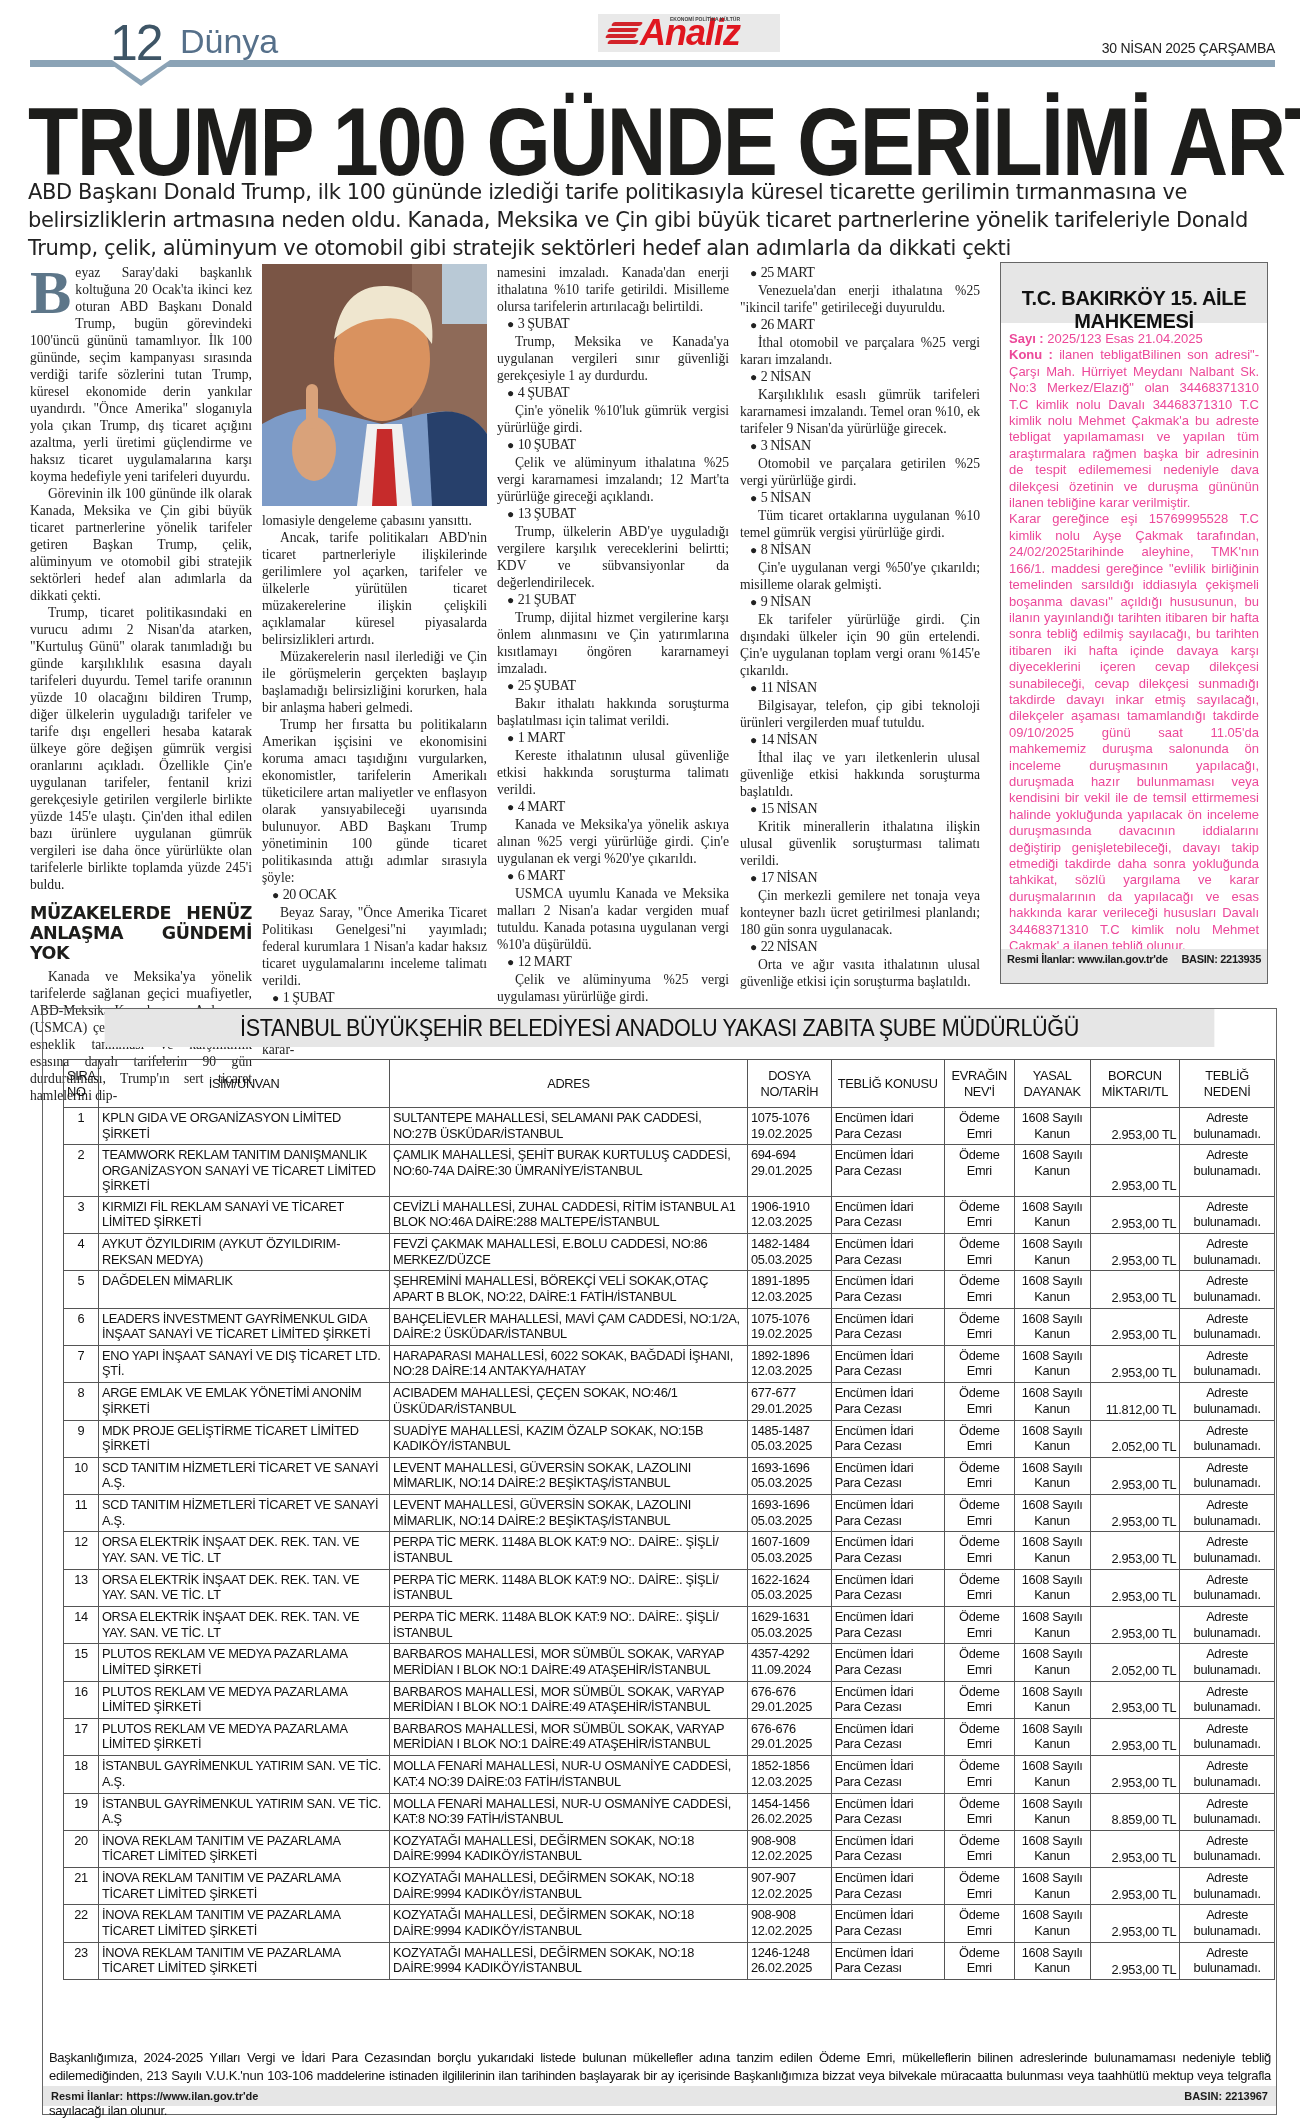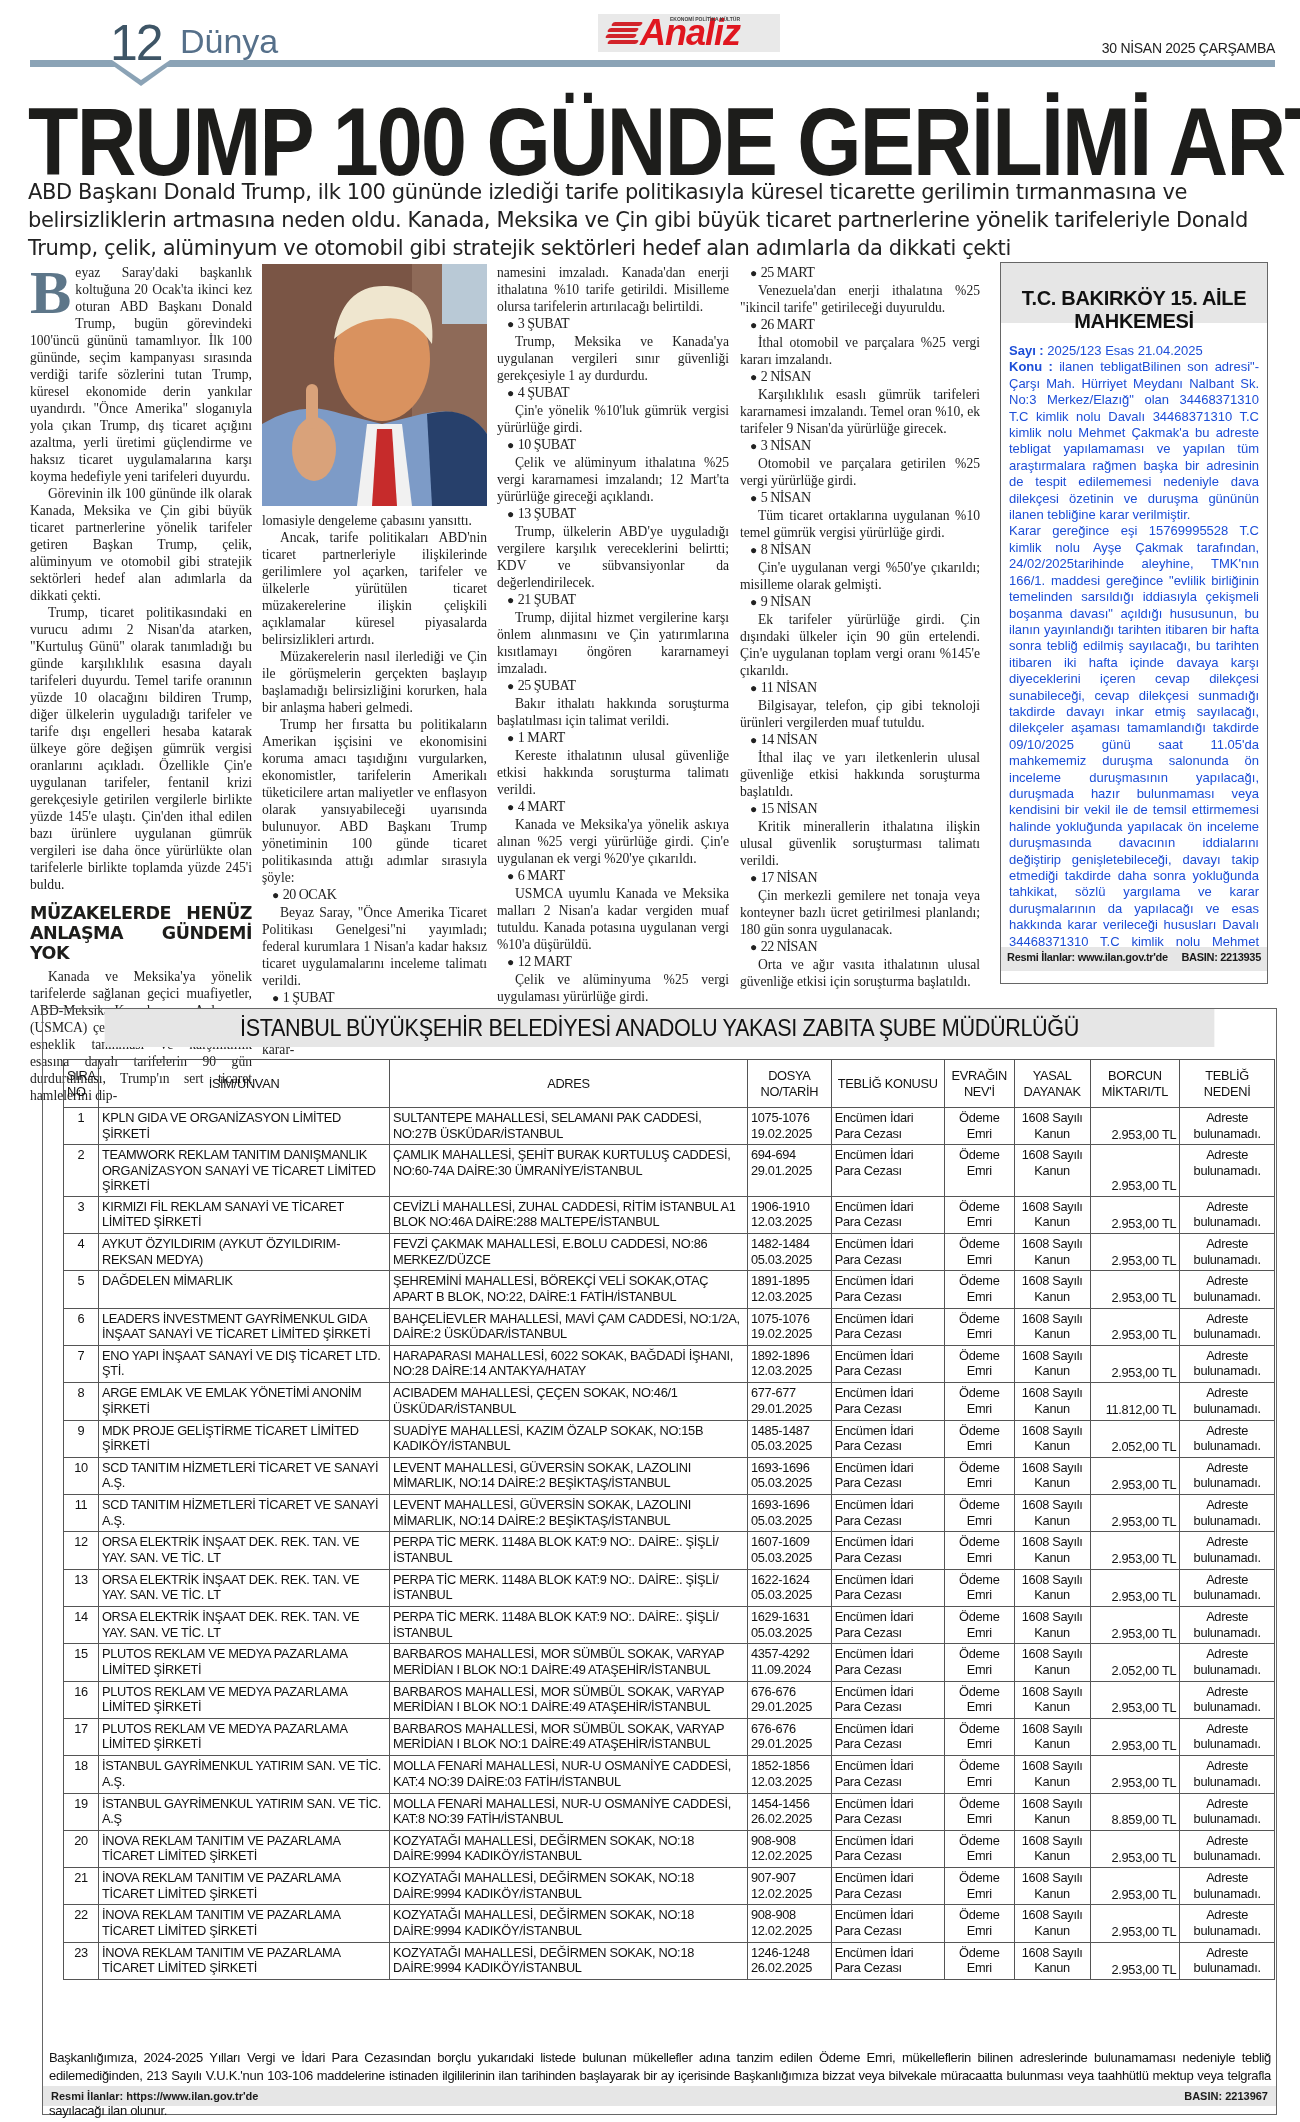--- a/index.html
+++ b/index.html
@@ -34,22 +34,22 @@
   .col4 { left: 740px; width: 240px; }
   .dropcap { float: left; font-size: 62px; line-height: 52px; color: #5d7689; font-weight: bold; margin: 2px 4px 0 0; font-family: "Liberation Serif", serif; }
   .subhead { font-family: "DejaVu Sans", sans-serif; font-weight: bold; font-size: 17.5px; line-height: 20px; color: #1d1d1b; margin: 10px 0 5px; letter-spacing: -0.5px; }
   .tl-date { font-size: 14px; font-weight: normal; margin-left: 10px; letter-spacing: -0.5px; line-height: 17px; }
   .tl-date::before { content: "●"; font-size: 12px; margin-right: 4px; }
   .photo { width: 225px; height: 242px; margin-bottom: 6px; position: relative; overflow: hidden; background: linear-gradient(90deg, #6b4a3c 0%, #7c5a49 40%, #9aa6b2 80%, #c7d2da 100%); }
 
   
   .court { position: absolute; left: 1000px; top: 262px; width: 268px; height: 722px; border: 1.5px solid #666; font-family: "Liberation Sans", sans-serif; }
   .court-head { background: #e6e6e6; height: 60px; text-align: center; font-weight: bold; font-size: 20px; line-height: 23px; padding-top: 24px; color: #111; letter-spacing: -0.3px; }
-  .court-body { padding: 8px 8px 0 8px; font-size: 13px; line-height: 16.4px; text-align: justify; color: #1d4ed8; margin-top: 12px; }
-  .court-foot { position: absolute; left: 0; right: 0; bottom: 12px; height: 24px; background: #e6e6e6; font-size: 11px; font-weight: bold; line-height: 20px; padding: 0 6px; display: flex; justify-content: space-between; letter-spacing: -0.3px; }
+  .court-body { padding: 8px 8px 0 8px; font-size: 13px; line-height: 16.4px; text-align: justify; color: #ec4899; }
+  .court-foot { position: absolute; left: 0; right: 0; bottom: 0; height: 34px; background: #e6e6e6; font-size: 11px; font-weight: bold; line-height: 20px; padding: 0 6px; display: flex; justify-content: space-between; letter-spacing: -0.3px; }
 
   
   .zabita { position: absolute; left: 42px; top: 1008px; width: 1235px; height: 1107px; border: 1.5px solid #666; font-family: "Liberation Sans", sans-serif; }
   .zabita-head { background: #e6e6e6; height: 38px; text-align: center; font-size: 24px; line-height: 38px; color: #111; letter-spacing: -0.4px; transform: scaleX(0.9); }
   table { border-collapse: collapse; position: absolute; left: 20px; top: 50px; width: 1212px; font-size: 12.8px; color: #111; letter-spacing: -0.3px; }
   th, td { border: 1px solid #555; vertical-align: top; padding: 2px 3px; line-height: 15.5px; }
   th { font-weight: normal; text-align: center; height: 48px; vertical-align: middle; }
   th.left { text-align: left; }
   td { height: 37.3px; }
   td.c { text-align: center; }

